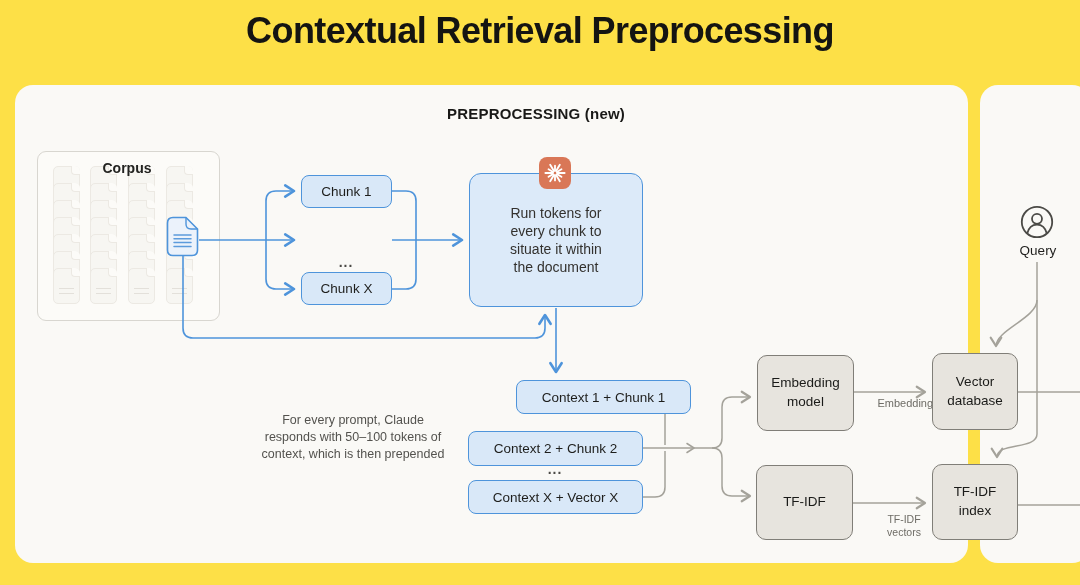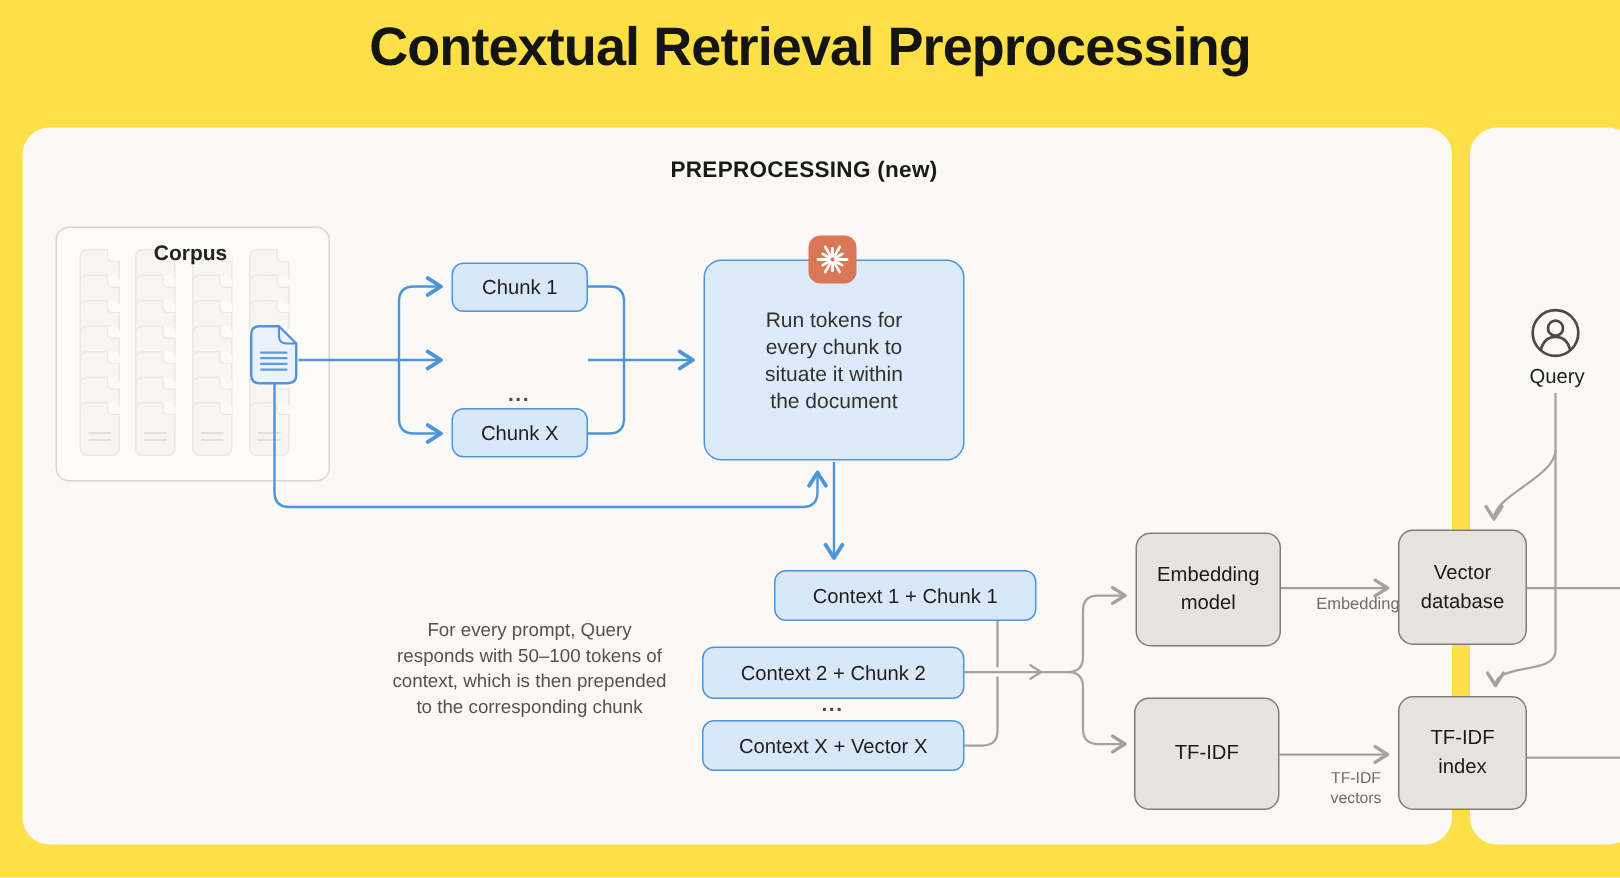--- a/index.html
+++ b/index.html
@@ -200,24 +200,23 @@
     </div>
   <div class="bbox" style="left:468px;top:431px;width:175px;height:35px;">
     <span>Context 2 + Chunk 2</span>
     </div>
   <div class="dots" style="left:545px;top:461px;width:20px;text-align:center;">...</div>
   <div class="bbox" style="left:468px;top:480px;width:175px;height:34px;">
     <span>Context X + Vector X</span>
     </div>
 
   <div class="abs" id="annotation">
-    <div>For every prompt, Query</div>
+    <div>For every prompt, Claude</div>
     <div>responds with 50–100 tokens of</div>
     <div>context, which is then prepended</div>
-    <div>to the corresponding chunk</div>
   </div>
 
   <div class="gbox" style="left:757px;top:355px;width:97px;height:76px;">
     <span>Embedding model</span>
     </div>
   <div class="edge-label" style="left:855px;top:397px;width:74px;">Embeddings</div>
   <div class="gbox" style="left:932px;top:353px;width:86px;height:77px;">
     <span>Vector database</span>
     </div>
   <div class="gbox" style="left:756px;top:465px;width:97px;height:75px;text-align:center;">

